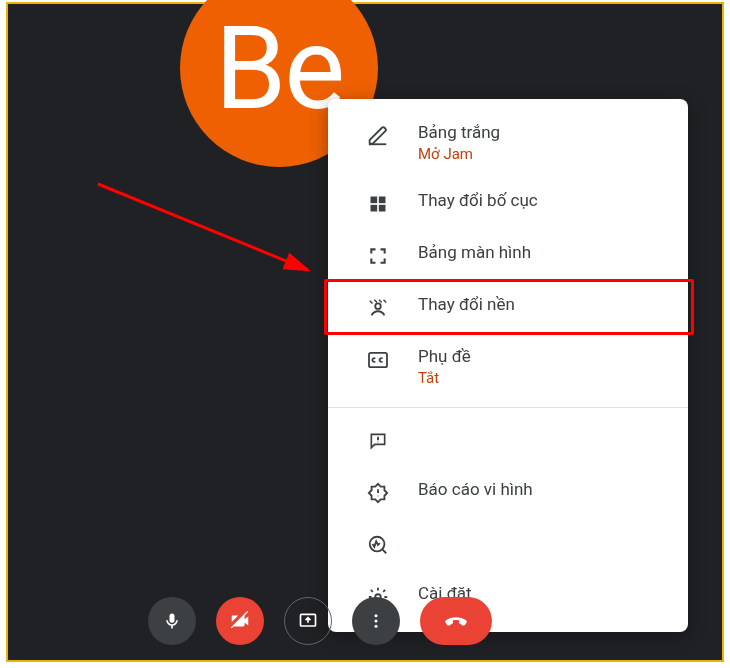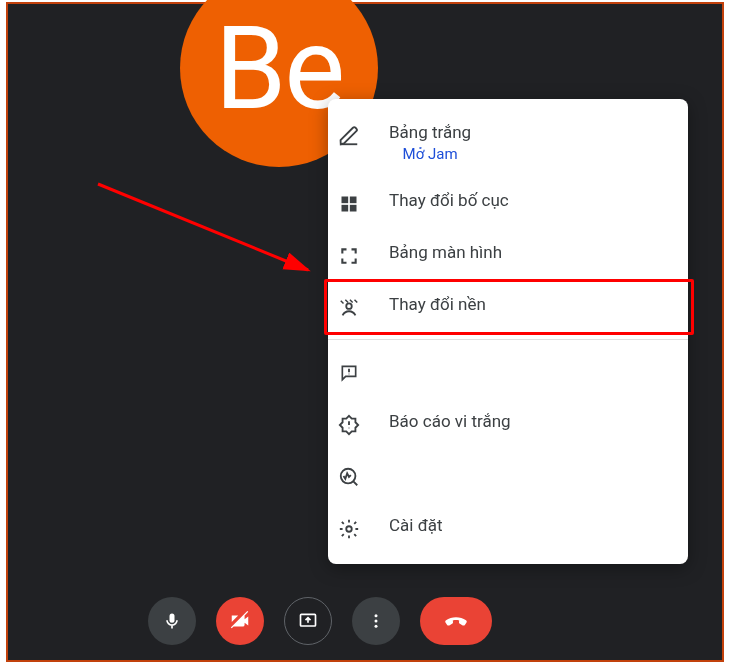--- a/index.html
+++ b/index.html
@@ -8,21 +8,21 @@
     height: 668px;
     background: #fff;
     font-family: Roboto, Arial, sans-serif;
     position: relative;
     overflow: hidden;
   }
   .frame {
     position: absolute;
     left: 6px; top: 2px;
     width: 718px; height: 660px;
-    border: 2px solid #c2410c;
+    border: 2px solid #eab308;
     background: #202124;
   }
   .avatar {
     position: absolute;
     left: 172px; top: -35px;
     width: 198px; height: 198px;
     border-radius: 50%;
     background: #ee6002;
     color: #fff;
     font-size: 115px;
@@ -46,37 +46,37 @@
     background: #fff;
     border-radius: 8px;
     box-shadow: 0 4px 18px rgba(0,0,0,0.35);
     padding: 10px 0;
     color: #3c4043;
     font-size: 17px;
   }
   .menu .item {
     display: flex;
     align-items: flex-start;
-    padding: 13px 9px;
+    padding: 13px 38px;
     gap: 28px;
     cursor: pointer;
     position: relative;
   }
   .menu .item .ico {
     width: 24px; height: 24px;
     display: flex;
     align-items: center;
     justify-content: center;
     flex: 0 0 24px;
     color: #3c4043;
     margin-top: 2px;
   }
   .menu .item .labels { display: flex; flex-direction: column; line-height: 1.25; }
   .menu .item .label { color: #3c4043; }
-  .menu .item .sub   { color: #1d4ed8; font-size: 15px; margin-top: 2px; text-align: center;}
+  .menu .item .sub   { color: #c2410c; font-size: 15px; margin-top: 2px;}
   .menu .divider {
     height: 1px;
     background: #e0e0e0;
     margin: 6px 0;
   }
   .highlight {
     position: absolute;
     border: 3px solid #ff0000;
     border-radius: 2px;
     pointer-events: none;
@@ -184,41 +184,53 @@
           <path d="M5 20c1.5-3 4-4.5 7-4.5s5.5 1.5 7 4.5"></path>
           <path d="M3 4l3 3M8 3l3 3M13 3l3 3M18 3l3 3" stroke-width="1.6"></path>
         </svg>
       </span>
       <span class="labels">
         <span class="label">Thay đổi nền</span>
       </span>
       <div class="highlight" style="left:-4px; right:-6px; top:-2px; bottom:-2px;"></div>
     </div>
 
+    <div class="item">
+      <span class="ico">
+        <svg width="22" height="18" viewBox="0 0 24 20" fill="none" stroke="currentColor" stroke-width="2">
+          <rect x="2" y="2" width="20" height="16" rx="2"></rect>
+          <path d="M9 8.5a2 2 0 1 0 0 3M17 8.5a2 2 0 1 0 0 3" stroke-width="2"></path>
+        </svg>
+      </span>
+      <span class="labels">
+        <span class="label">Phụ đề</span>
+        <span class="sub">Tắt</span>
+      </span>
+    </div>
 
     <div class="divider"></div>
 
     <div class="item">
       <span class="ico">
         <svg width="20" height="20" viewBox="0 0 24 24" fill="none" stroke="currentColor" stroke-width="2">
           <path d="M4 4h16v12H8l-4 4V4z"></path>
           <path d="M12 7v4M12 13v.5" stroke-width="2.2"></path>
         </svg>
       </span>
     </div>
 
     <div class="item">
       <span class="ico">
         <svg width="22" height="22" viewBox="0 0 24 24" fill="none" stroke="currentColor" stroke-width="2">
           <path d="M12 2l3 3h4v4l3 3-3 3v4h-4l-3 3-3-3H5v-4l-3-3 3-3V5h4l3-3z"></path>
           <path d="M12 8v4M12 15v.5"></path>
         </svg>
       </span>
       <span class="labels">
-        <span class="label">Báo cáo vi trắng</span>
+        <span class="label">Báo cáo vi hình</span>
       </span>
     </div>
 
     <div class="item">
       <span class="ico">
         <svg width="22" height="22" viewBox="0 0 24 24" fill="none" stroke="currentColor" stroke-width="2">
           <circle cx="11" cy="11" r="8"></circle>
           <path d="M17 17l4 4"></path>
           <path d="M6 11l2 3 2-6 2 4 2-2"></path>
         </svg>

